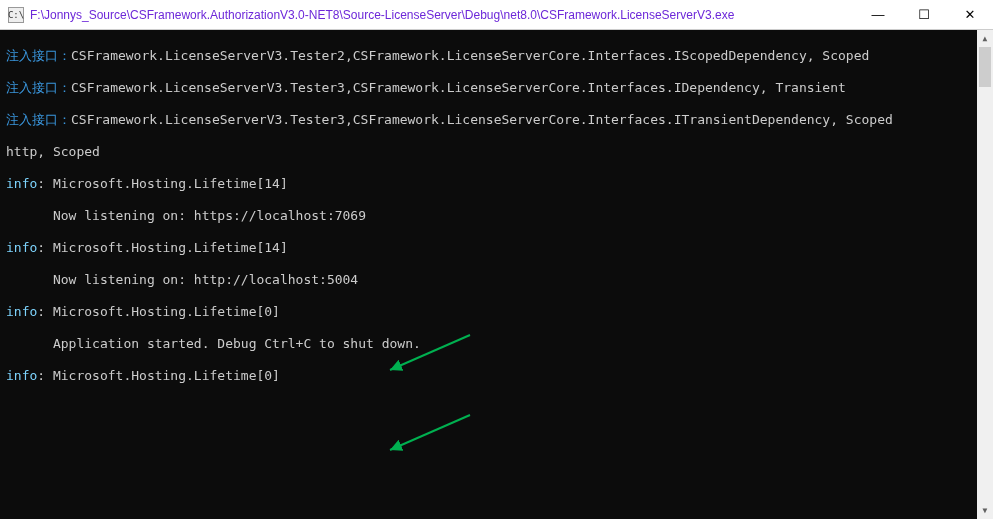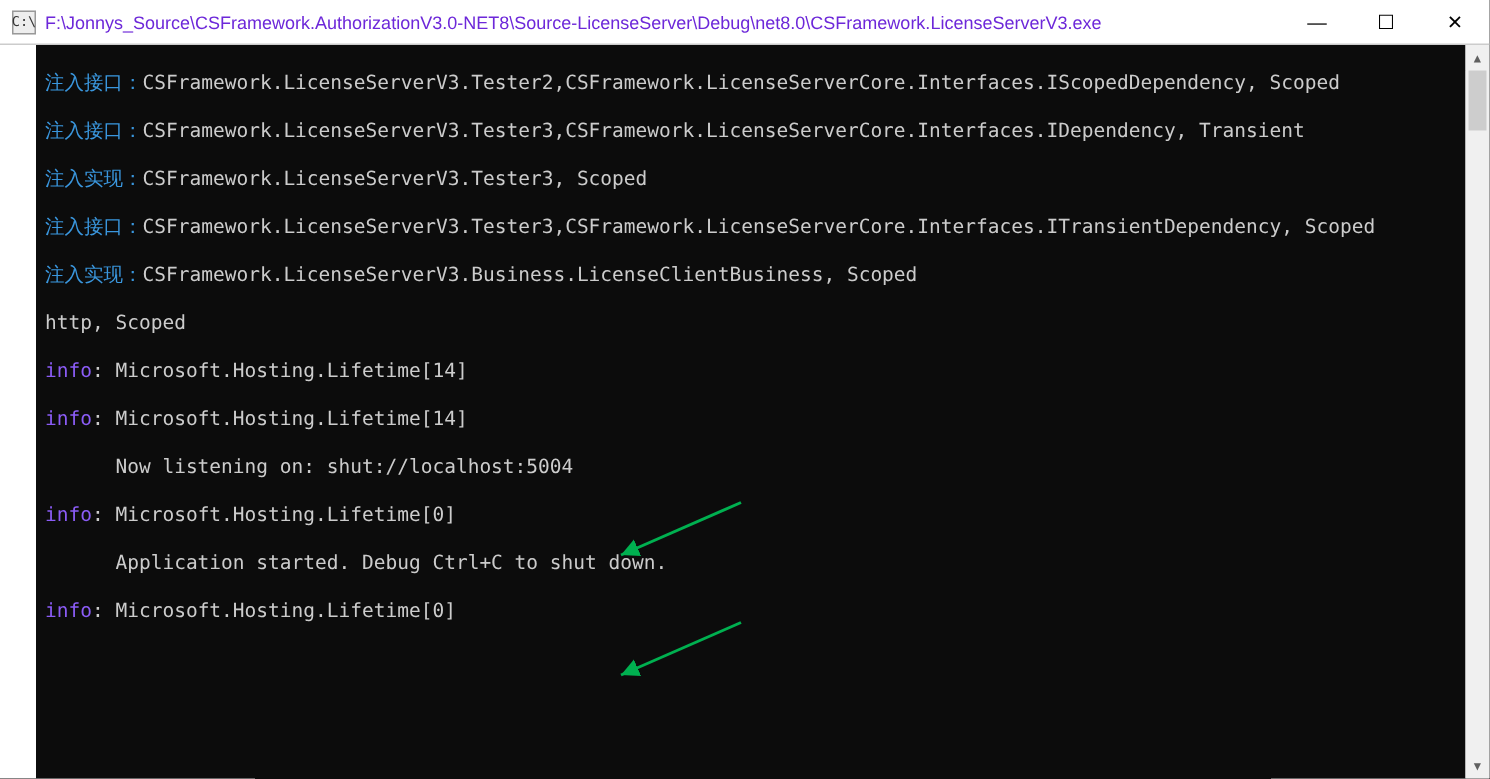--- a/index.html
+++ b/index.html
@@ -55,24 +55,23 @@
       background: #0c0c0c;
       color: #ccc;
       height: calc(100% - 30px);
       padding: 2px 6px;
       white-space: pre;
       overflow: hidden;
       line-height: 16px;
       font-size: 13px;
       letter-spacing: 0;
       position: relative;
-      margin-left: 24px;
     }
     .cyan { color: #3a96dd; }
-    .green { color: #8b5cf6; }
+    .green { color: #7dd3fc; }
     .line { white-space: pre; }
     .scrollbar {
       position: absolute;
       right: 0;
       top: 30px;
       width: 16px;
       height: calc(100% - 30px);
       background: #f0f0f0;
     }
     .scroll-track {
@@ -119,27 +118,26 @@
   <div class="window-controls">
     <div class="win-btn">—</div>
     <div class="win-btn">☐</div>
     <div class="win-btn close">✕</div>
   </div>
 </div>
 
 <div class="console">
 <div class="line"><span class="cyan">注入接口：</span><span>CSFramework.LicenseServerV3.Tester2,CSFramework.LicenseServerCore.Interfaces.IScopedDependency, Scoped</span></div>
 <div class="line"><span class="cyan">注入接口：</span><span>CSFramework.LicenseServerV3.Tester3,CSFramework.LicenseServerCore.Interfaces.IDependency, Transient</span></div>
-<div class="line"><span class="cyan">注入实现：</span><span>CSFramework.LicenseServerV3.Tester3, Scoped</span></div>
 <div class="line"><span class="cyan">注入接口：</span><span>CSFramework.LicenseServerV3.Tester3,CSFramework.LicenseServerCore.Interfaces.ITransientDependency, Scoped</span></div>
-<div class="line"><span class="cyan">注入实现：</span><span>CSFramework.LicenseServerV3.Business.LicenseClientBusiness, Scoped</span></div>
 <div class="line"><span>http, Scoped</span></div>
 <div class="line"><span class="green">info</span><span>: Microsoft.Hosting.Lifetime[14]</span></div>
+<div class="line"><span>      Now listening on: https://localhost:7069</span></div>
 <div class="line"><span class="green">info</span><span>: Microsoft.Hosting.Lifetime[14]</span></div>
-<div class="line"><span>      Now listening on: shut://localhost:5004</span></div>
+<div class="line"><span>      Now listening on: http://localhost:5004</span></div>
 <div class="line"><span class="green">info</span><span>: Microsoft.Hosting.Lifetime[0]</span></div>
 <div class="line"><span>      Application started. Debug Ctrl+C to shut down.</span></div>
 <div class="line"><span class="green">info</span><span>: Microsoft.Hosting.Lifetime[0]</span></div>
 
 
 
 
 
 
 

